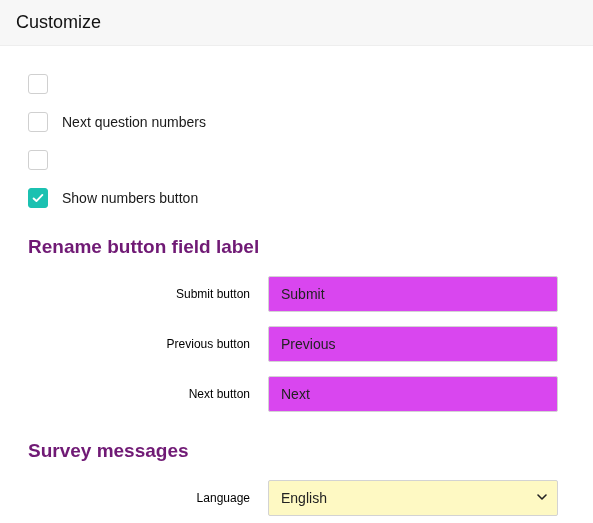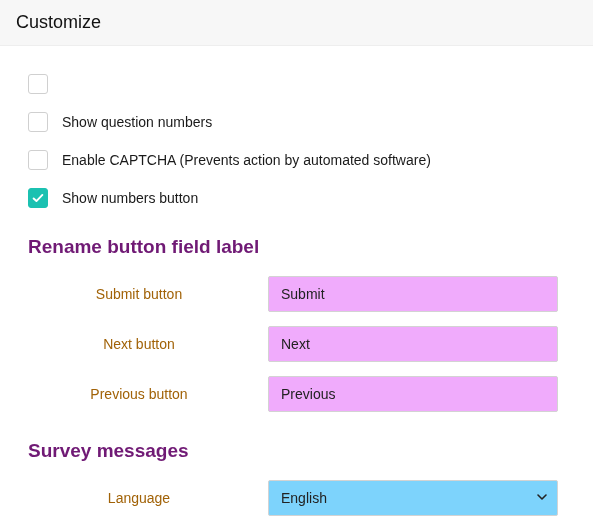--- a/index.html
+++ b/index.html
@@ -60,50 +60,50 @@
       margin-top: 28px;
       margin-bottom: 18px;
     }
     .field-row {
       display: flex;
       align-items: center;
       margin-bottom: 14px;
     }
     .field-label {
       width: 240px;
-      text-align: center;
+      text-align: right;
       padding-right: 18px;
-      font-size: 14px;
-      color: #a16207;
+      font-size: 12px;
+      color: #000000;
     }
     .text-input {
       flex: 1;
       max-width: 290px;
       height: 36px;
       border: 1px solid #d3d3d3;
       border-radius: 2px;
       padding: 0 12px;
       font-size: 14px;
       color: #222;
-      background: #f0abfc;
+      background: #d946ef;
     }
     .select-wrap {
       position: relative;
       flex: 1;
       max-width: 290px;
     }
     .select {
       width: 100%;
       height: 36px;
       border: 1px solid #d3d3d3;
       border-radius: 2px;
       padding: 0 32px 0 12px;
       font-size: 14px;
       color: #222;
-      background: #7dd3fc;
+      background: #fef9c3;
       appearance: none;
       -webkit-appearance: none;
       cursor: pointer;
     }
     .select-chevron {
       position: absolute;
       right: 10px;
       top: 50%;
       transform: translateY(-50%);
       pointer-events: none;
@@ -121,54 +121,53 @@
   <div class="checkbox-row">
     <span class="checkbox">
       
     </span>
   </div>
 
   <div class="checkbox-row">
     <span class="checkbox">
       
     </span>
-    <span>Show question numbers</span>
+    <span>Next question numbers</span>
   </div>
 
   <div class="checkbox-row">
     <span class="checkbox">
       
     </span>
-    <span>Enable CAPTCHA (Prevents action by automated software)</span>
   </div>
 
   <div class="checkbox-row">
     <span class="checkbox checked">
       <svg viewBox="0 0 16 16">
           <path d="M3 8.5 L6.2 11.5 L13 4.5" stroke="#fff" stroke-width="2.2" fill="none" stroke-linecap="round" stroke-linejoin="round"></path>
         </svg>
     </span>
     <span>Show numbers button</span>
   </div>
 
   <div class="section-heading">Rename button field label</div>
 
   <div class="field-row">
     <div class="field-label">Submit button</div>
     <input type="text" class="text-input" value="Submit" style="">
   </div>
 
   <div class="field-row">
-    <div class="field-label">Next button</div>
-    <input type="text" class="text-input" value="Next" style="">
+    <div class="field-label">Previous button</div>
+    <input type="text" class="text-input" value="Previous" style="">
   </div>
 
   <div class="field-row">
-    <div class="field-label">Previous button</div>
-    <input type="text" class="text-input" value="Previous" style="">
+    <div class="field-label">Next button</div>
+    <input type="text" class="text-input" value="Next" style="">
   </div>
 
   <div class="section-heading">Survey messages</div>
 
   <div class="field-row">
     <div class="field-label">Language</div>
     <div class="select-wrap">
       <select class="select">
         <option>English</option>
       </select>

